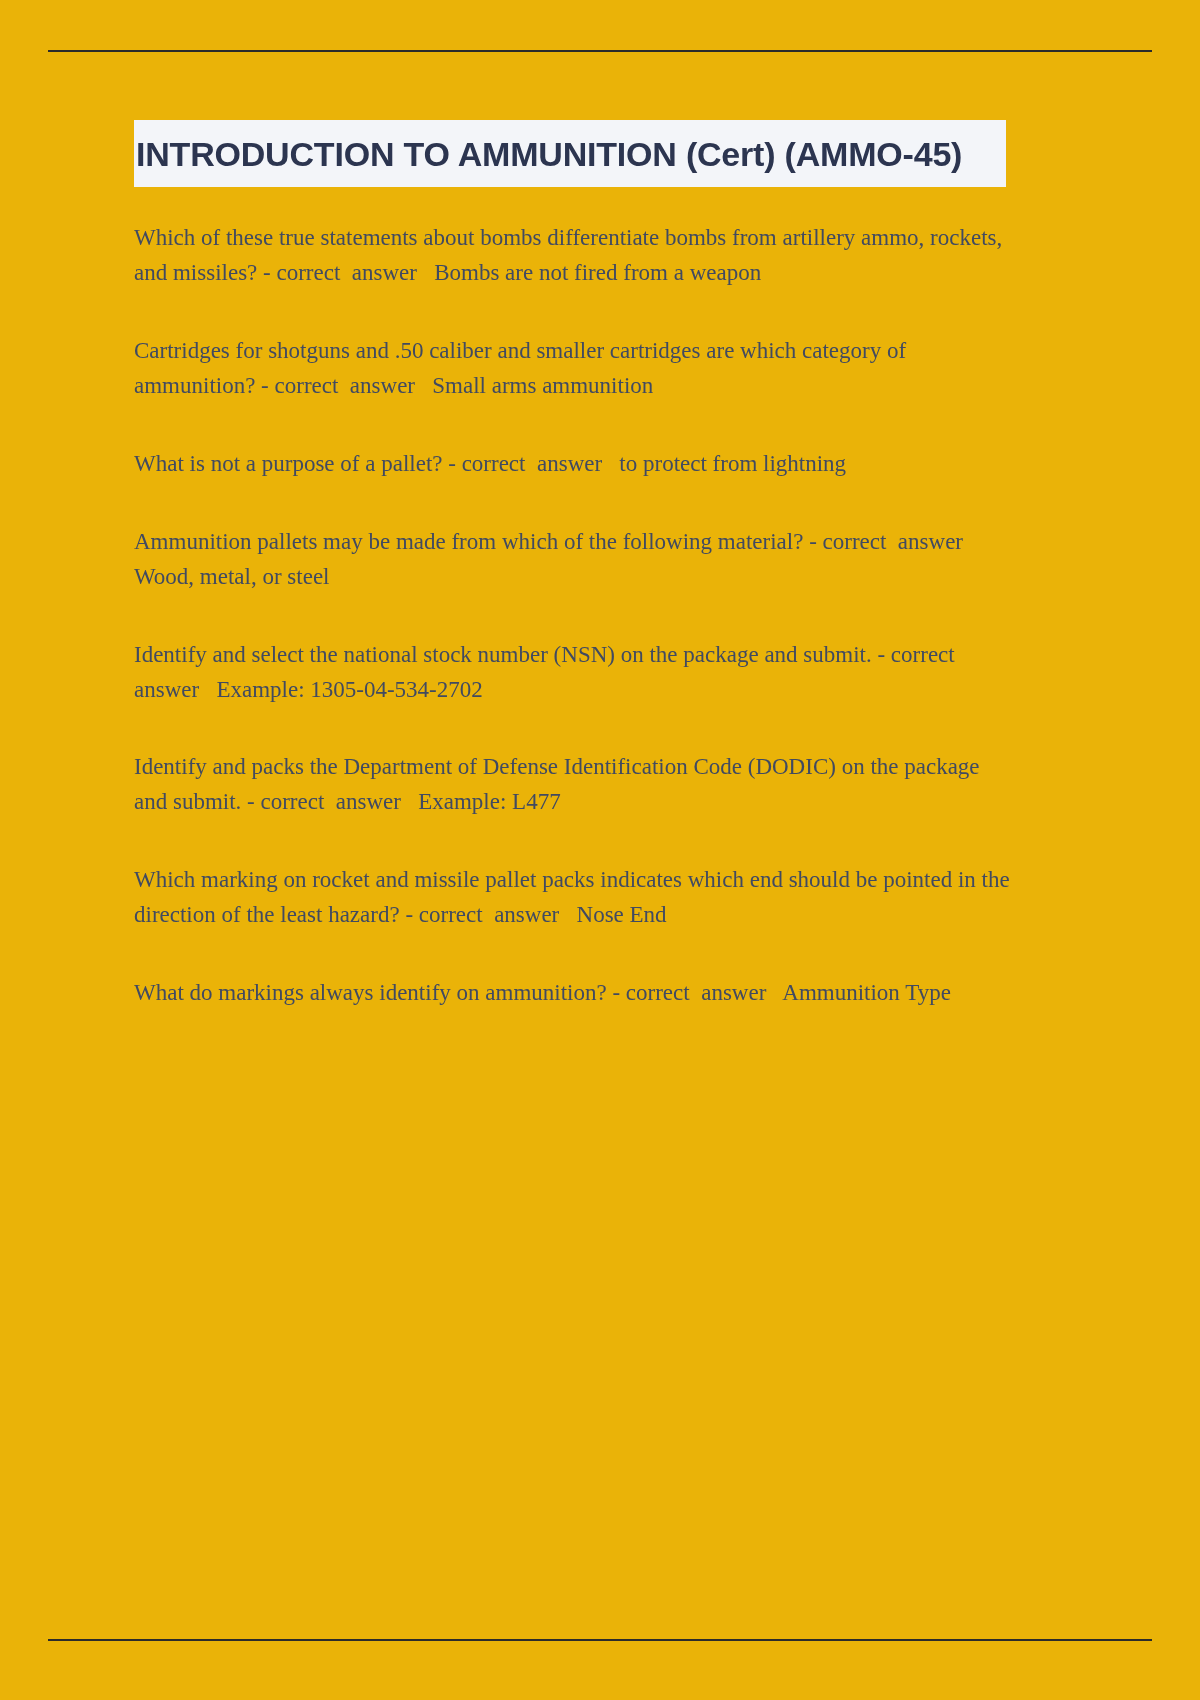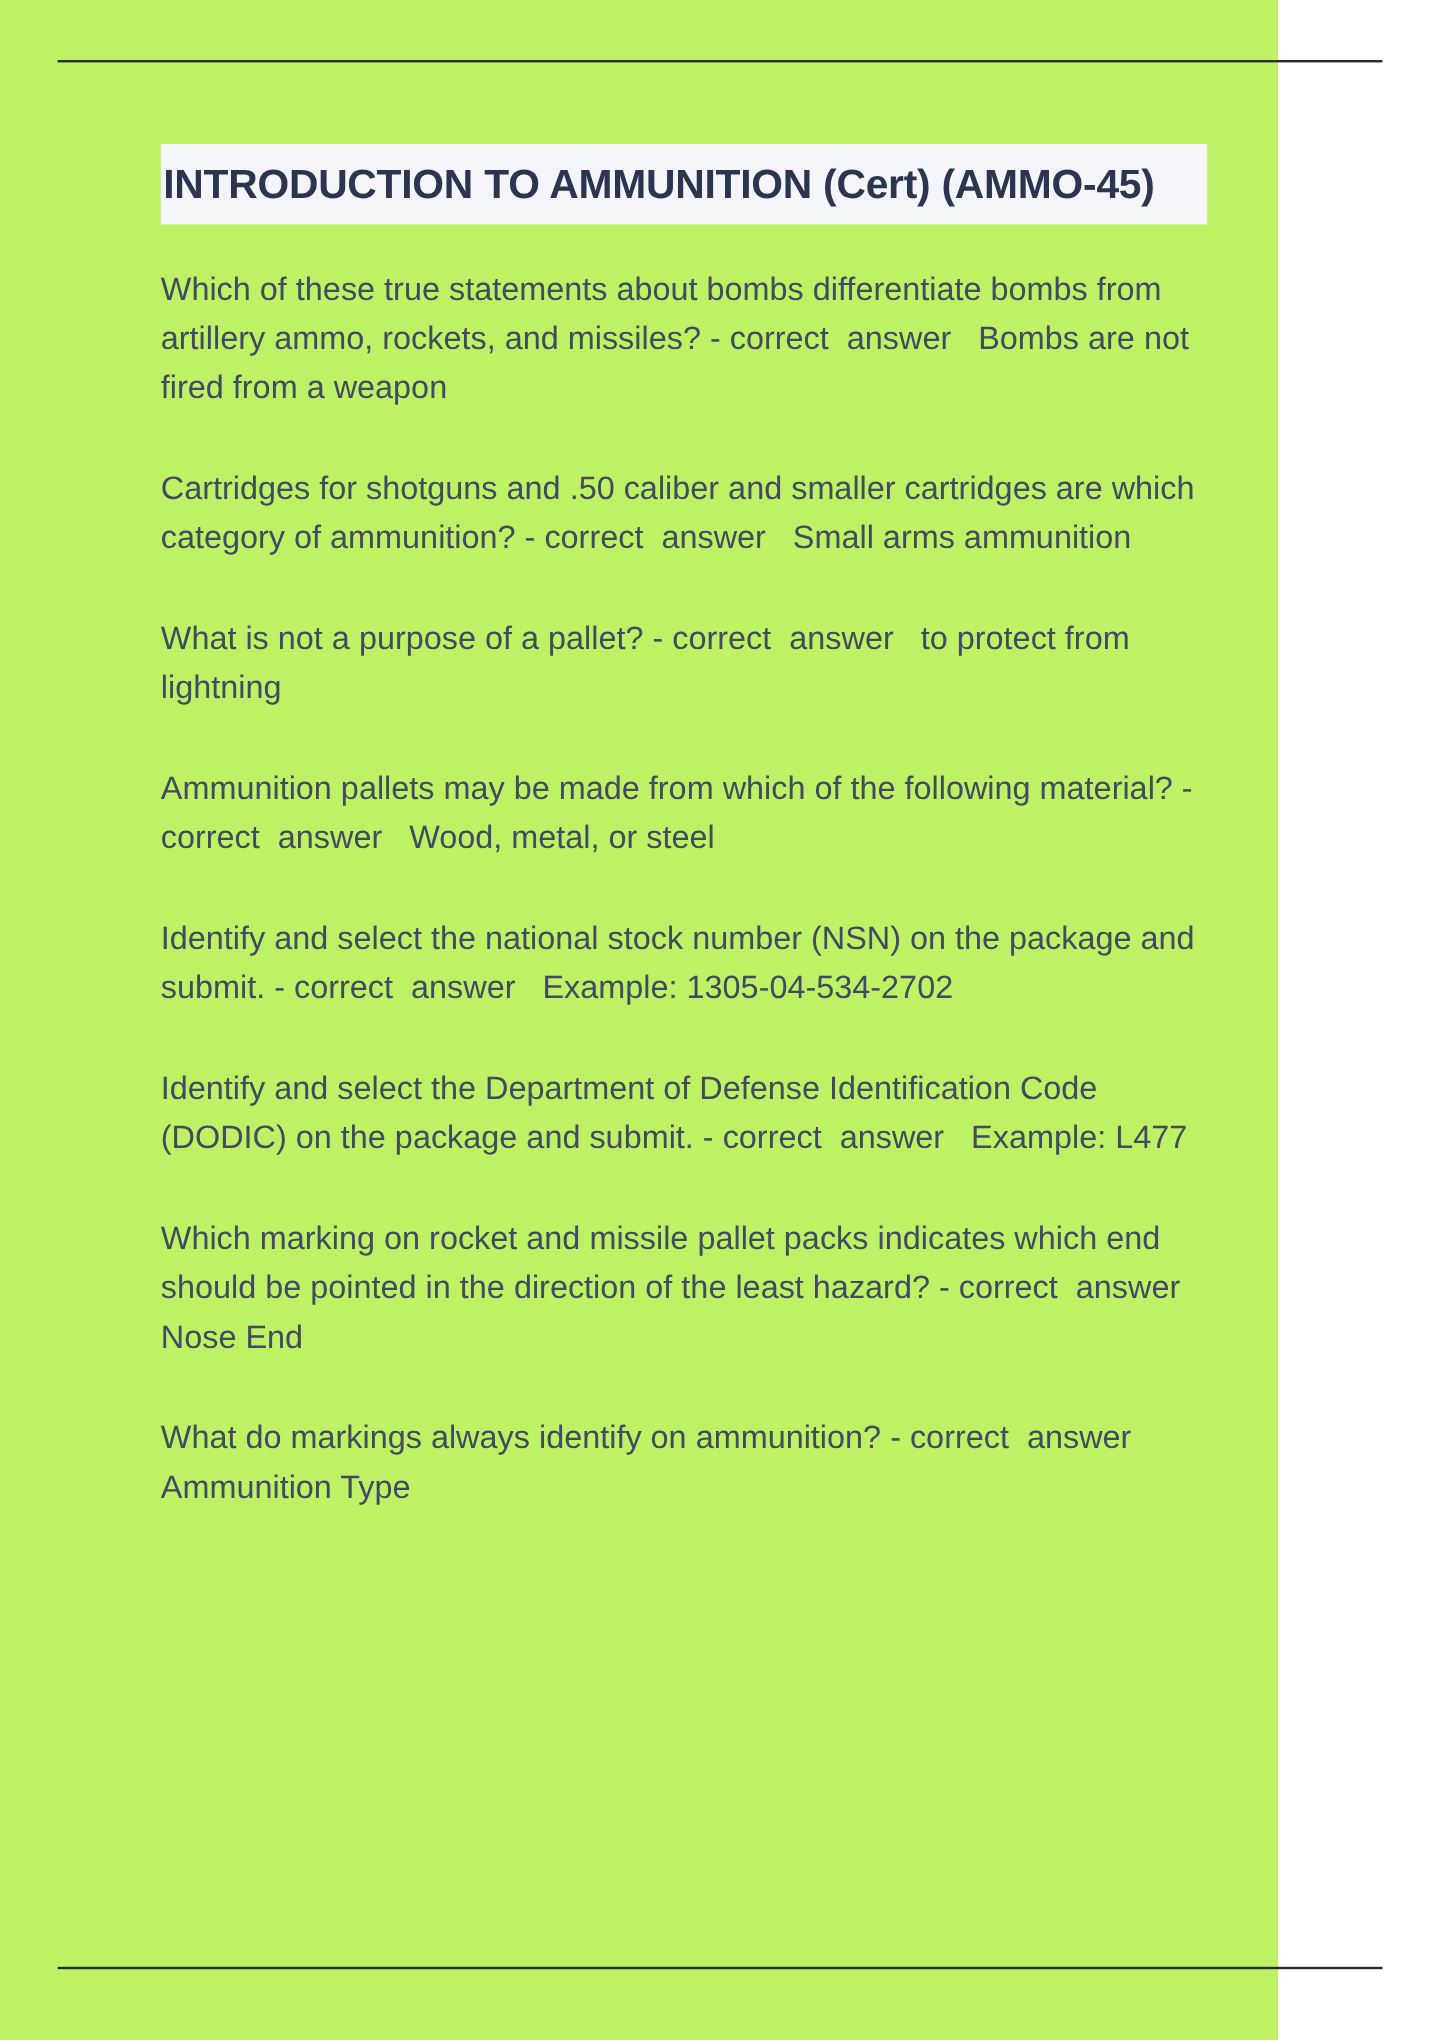--- a/index.html
+++ b/index.html
@@ -12,23 +12,23 @@
     height: 1700px;
     font-family: "Liberation Sans", sans-serif;
     color: #3b4358;
     position: relative;
     overflow: hidden;
   }
   .page {
     position: absolute;
     left: 0;
     top: 0;
-    width: 1065px;
+    width: 1200px;
     height: 1700px;
-    background: #bef264;
+    background: #eab308;
   }
   .rule {
     position: absolute;
     left: 48px;
     width: 1104px;
     height: 2px;
     background: #2b2b2b;
   }
   .rule-top { top: 50px; }
   .rule-bottom { top: 1639px; }
@@ -57,26 +57,27 @@
     display: block;
     padding-left: 2px;
   }
 
   .qa-list {
     margin: 0;
     padding: 0;
     list-style: none;
   }
   .qa-item {
-    font-size: 27px;
+    font-size: 23px;
     line-height: 1.52;
     color: #414a61;
     margin: 0 0 43px 0;
     white-space: pre-wrap;
     word-wrap: break-word;
+    font-family: Liberation Serif, serif;
   }
   .qa-item:last-child { margin-bottom: 0; }
 </style>
 </head>
 <body>
 
 <div class="page">
 
   <div class="rule rule-top"></div>
 
@@ -85,21 +86,21 @@
     <h1 class="doc-title">
       <span class="doc-title-inner">INTRODUCTION TO AMMUNITION (Cert) (AMMO-45)</span>
     </h1>
 
     <ul class="qa-list">
       <li class="qa-item">Which of these true statements about bombs differentiate bombs from artillery ammo, rockets, and missiles? - correct  answer   Bombs are not fired from a weapon</li>
       <li class="qa-item">Cartridges for shotguns and .50 caliber and smaller cartridges are which category of ammunition? - correct  answer   Small arms ammunition</li>
       <li class="qa-item">What is not a purpose of a pallet? - correct  answer   to protect from lightning</li>
       <li class="qa-item">Ammunition pallets may be made from which of the following material? - correct  answer   Wood, metal, or steel</li>
       <li class="qa-item">Identify and select the national stock number (NSN) on the package and submit. - correct  answer   Example: 1305-04-534-2702</li>
-      <li class="qa-item">Identify and select the Department of Defense Identification Code (DODIC) on the package and submit. - correct  answer   Example: L477</li>
+      <li class="qa-item">Identify and packs the Department of Defense Identification Code (DODIC) on the package and submit. - correct  answer   Example: L477</li>
       <li class="qa-item">Which marking on rocket and missile pallet packs indicates which end should be pointed in the direction of the least hazard? - correct  answer   Nose End</li>
       <li class="qa-item">What do markings always identify on ammunition? - correct  answer   Ammunition Type</li>
     </ul>
 
   </div>
 
   <div class="rule rule-bottom"></div>
 
 </div>
 

